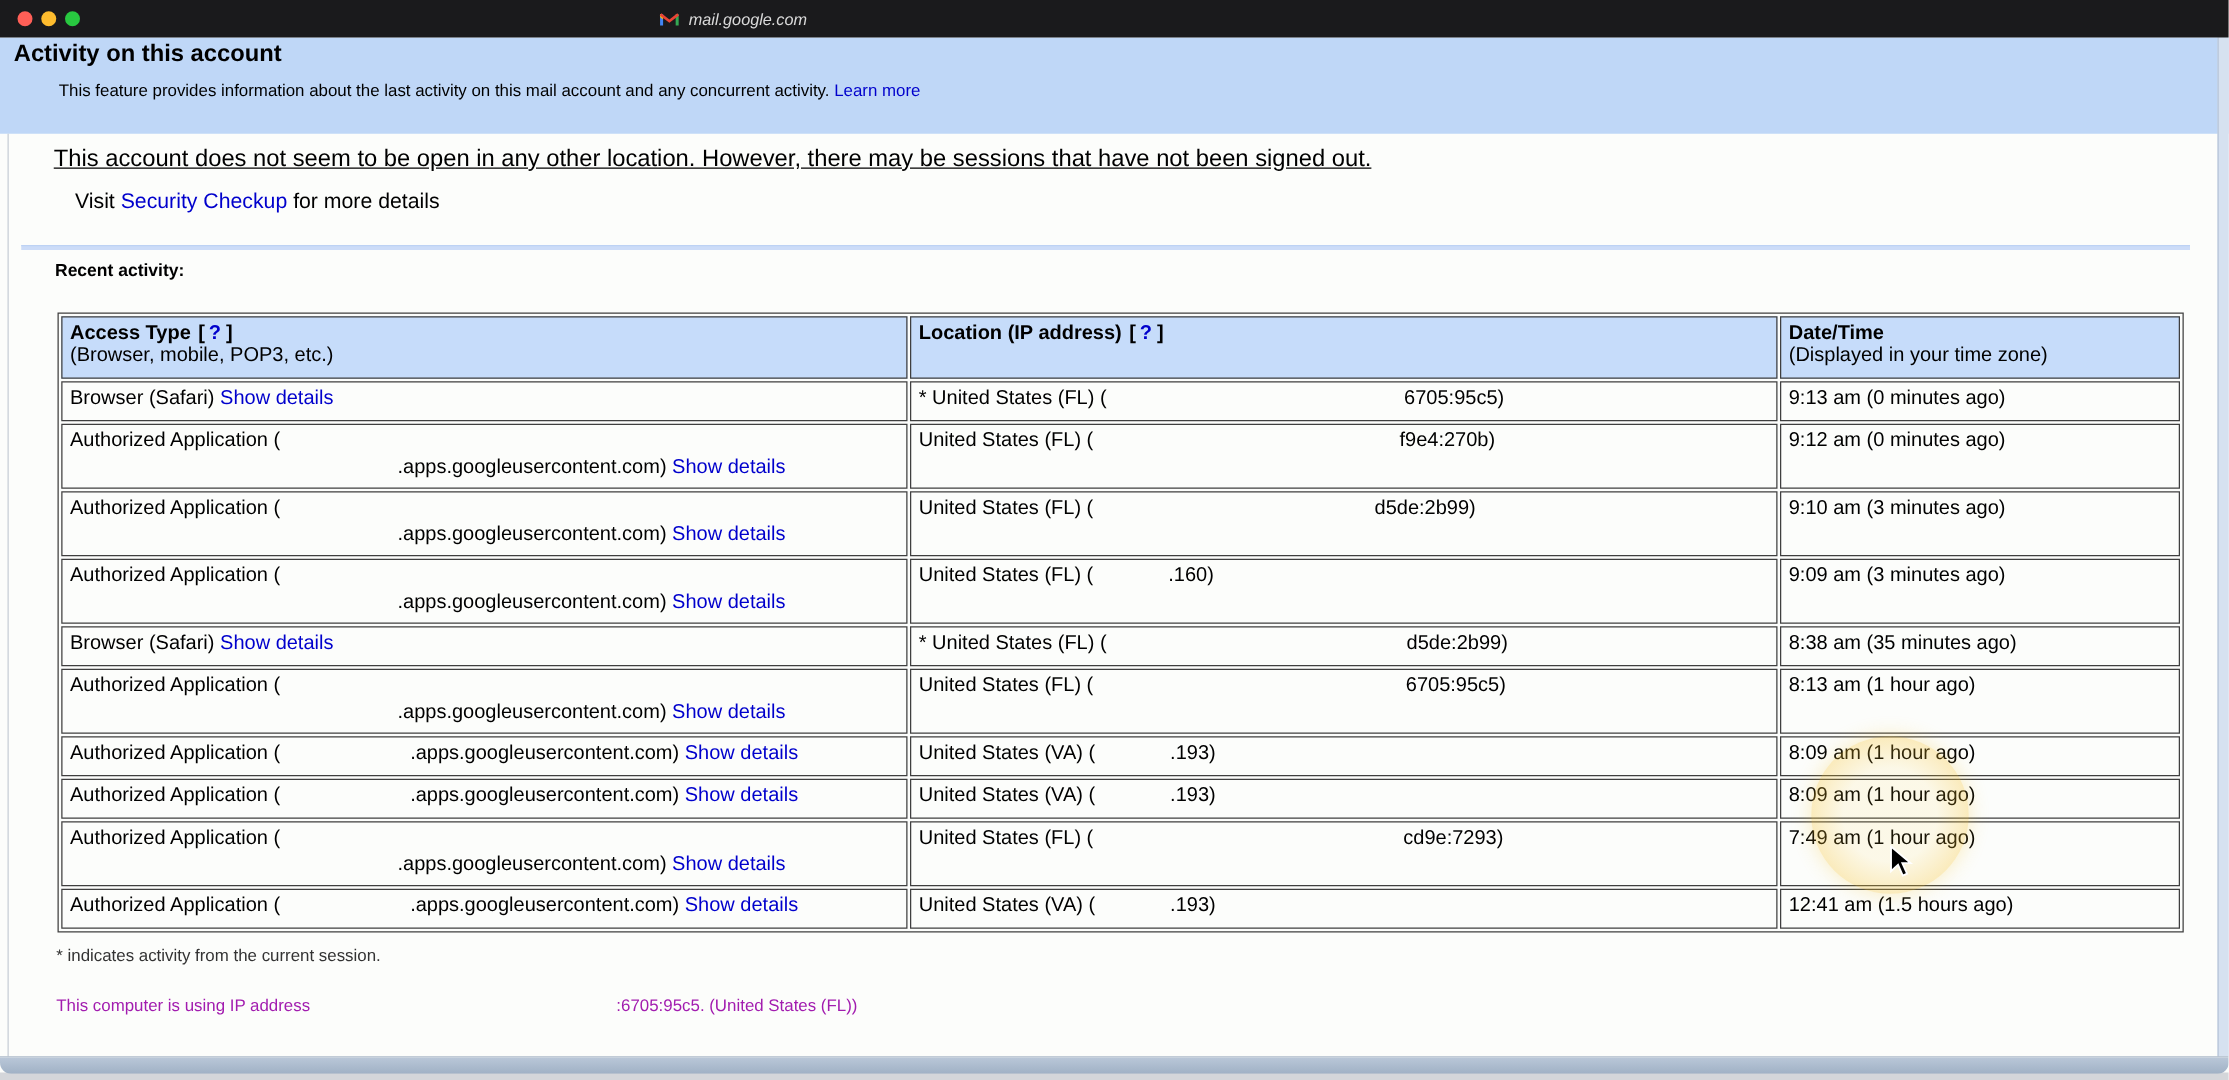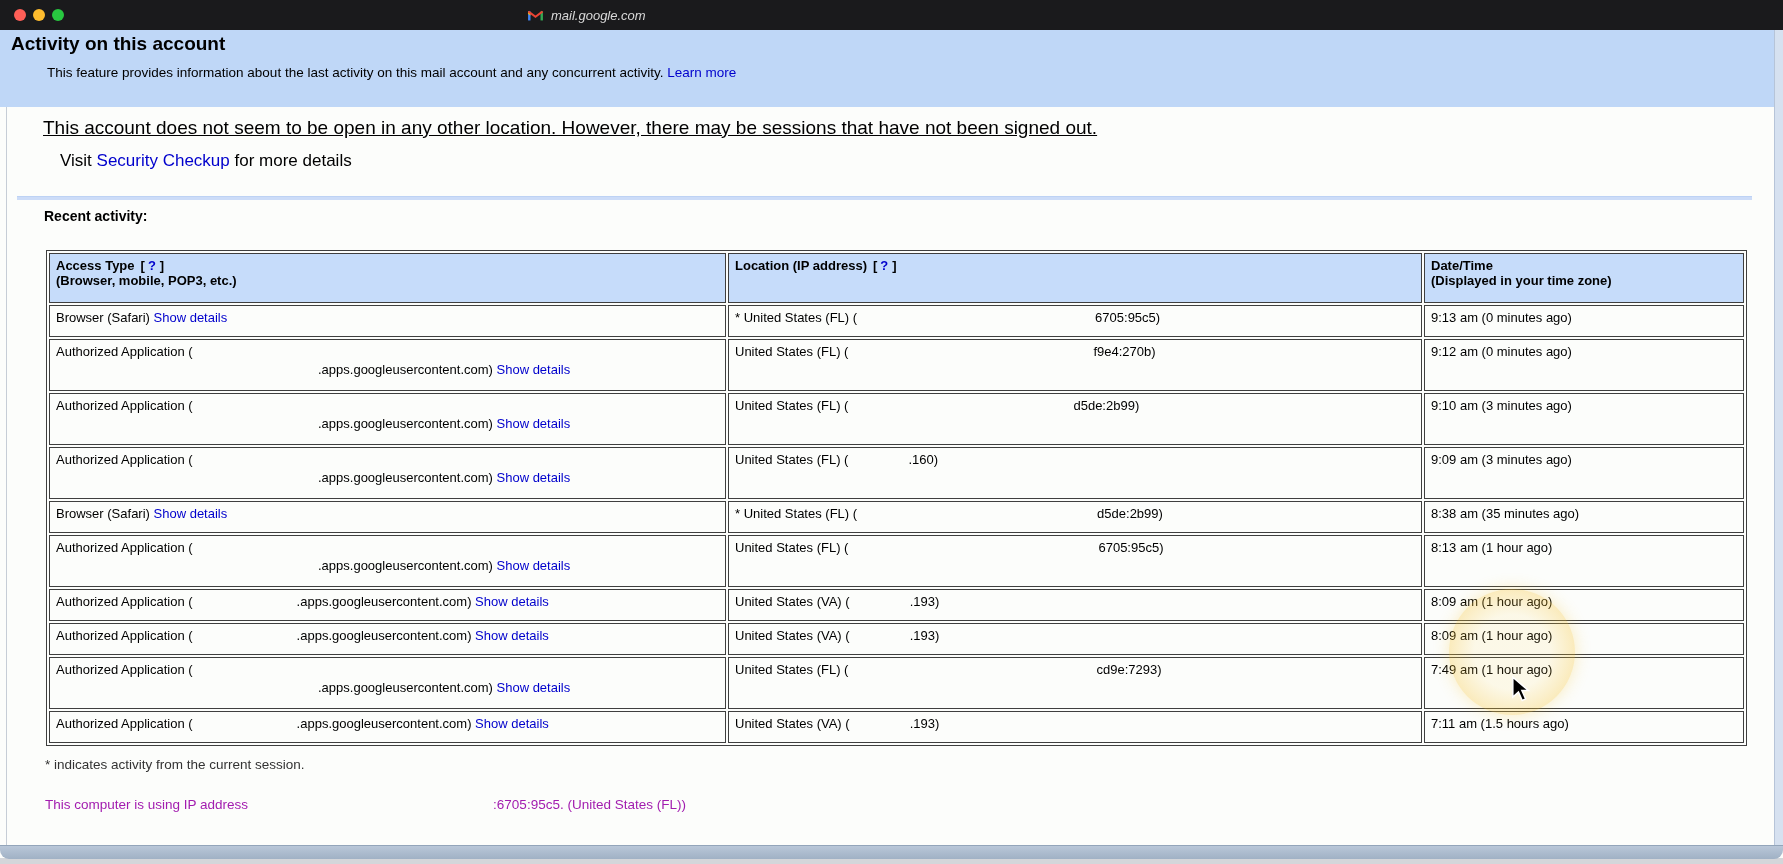--- a/index.html
+++ b/index.html
@@ -30,24 +30,24 @@
   a, .link{color:#0000cc;cursor:pointer;}
 
   
   .status-line{position:absolute;left:43px;top:117px;font-size:19px;text-decoration:underline;}
   .visit-line{position:absolute;left:43px;top:151px;font-size:17px;margin-left:17px;}
   .divider{position:absolute;left:17px;top:196px;width:1735px;height:3px;background:#ccdcf8;border-top:1px solid #bdd2f4;}
   .section-label{position:absolute;left:44px;top:208px;font-size:14px;font-weight:bold;}
 
   
   table.activity{position:absolute;left:46px;top:250px;width:1691px;table-layout:fixed;
-    border-collapse:separate;border-spacing:2px;border:1px solid #3f3f3f;font-size:13px;}
+    border-collapse:separate;border-spacing:2px;border:1px solid #3f3f3f;font-size:16px;}
   table.activity th, table.activity td{border:1px solid #3f3f3f;padding:4px 6px;vertical-align:top;text-align:left;}
   table.activity th{background:#c6dcfa;font-weight:bold;height:40px;}
-  th .subtitle{font-weight:bold;display:block;}
+  th .subtitle{font-weight:normal;display:block;}
   .hbr-l{margin:0 3px 0 6px;}
   .hbr-r{margin-left:4px;}
   tr.r-short td{height:22px;}
   tr.r-tall td{height:42px;}
   .spacer{display:inline-block;}
   .line2{margin-left:262px;margin-top:3px;}
   .cell-date{white-space:nowrap;margin-left:32px;}
 
   
   .session-note{position:absolute;left:45px;top:757px;font-size:13.5px;color:#333;}
@@ -173,21 +173,21 @@
         <td>
           <div>Authorized Application (</div>
           <div class="line2"><span>.apps.googleusercontent.com) </span><a>Show details</a></div>
         </td>
         <td><span>United States (FL) (</span><span class="spacer" style="width: 248px;"></span><span>cd9e:7293)</span></td>
         <td class="cell-date">7:49 am (1 hour ago)</td>
       </tr>
       <tr class="r-short">
         <td><span>Authorized Application (</span><span class="spacer" style="width: 104px;"></span><span>.apps.googleusercontent.com) </span><a>Show details</a></td>
         <td><span>United States (VA) (</span><span class="spacer" style="width: 60px;"></span><span>.193)</span></td>
-        <td class="cell-date">7:11 am (1.5 hours ago)</td>
+        <td class="cell-date">12:41 am (1.5 hours ago)</td>
       </tr>
     </tbody>
 </table>
 
 <div class="session-note">* indicates activity from the current session.</div>
 <div class="ip-line">
   <span>This computer is using IP address</span><span class="ip-gap"></span><span>:6705:95c5. (United States (FL))</span>
 </div>
 
 <div class="right-strip"></div>

